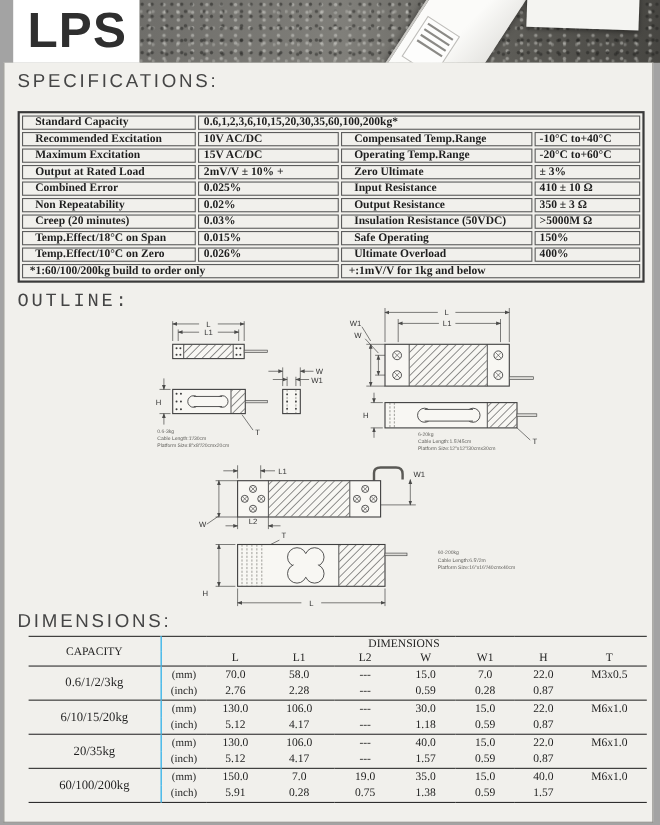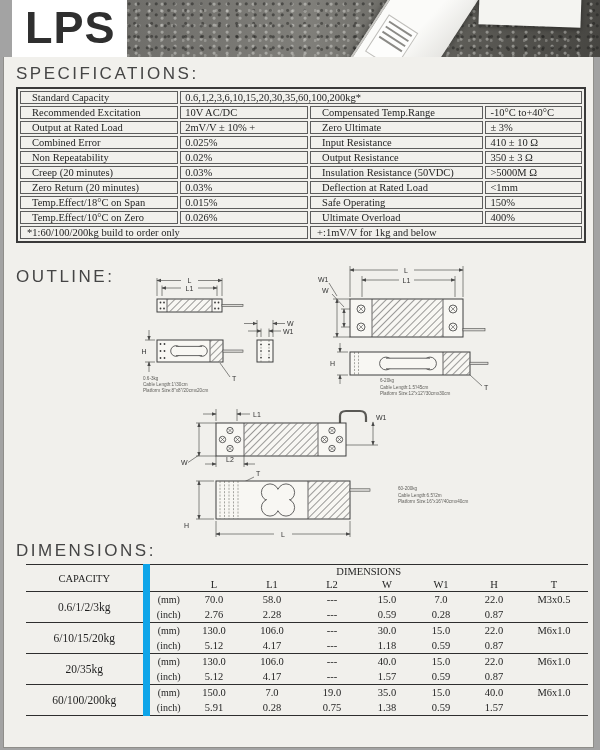--- a/index.html
+++ b/index.html
@@ -27,29 +27,29 @@
     transform:rotate(2deg);box-shadow:0 2px 5px rgba(0,0,0,.4);}
 
   
   .frame{position:absolute;left:3px;top:57px;width:591px;height:691px;box-sizing:border-box;
     border-left:1px solid #8f8e8a;border-right:1px solid #8f8e8a;border-bottom:1px solid #8f8e8a;
     background:#f1f0ec;}
   .sec-h{font-size:17px;letter-spacing:2.5px;color:#454545;font-weight:normal;margin:0;}
 
   
   .spec-sec{padding:7px 0 0 12px;}
-  table.spec{border:2px solid #3a3a3a;border-spacing:2px;margin-top:3px;width:570px;
-    font-family:"Liberation Serif",serif;font-size:10.5px;color:#1f1f1f;}
+  table.spec{border:2px solid #3a3a3a;border-spacing:2px;margin-top:17px;width:570px;
+    font-family:"Liberation Serif",serif;font-size:10.5px;color:#1f1f1f;font-weight:bold;}
   table.spec td{border:1px solid #5c5c5c;padding:0 4px;height:11px;line-height:11px;white-space:nowrap;}
   table.spec td.lbl{padding-left:11px;}
   table.spec td.note{padding-left:6px;}
 
   
   .outline-sec{position:relative;height:296px;}
-  .outline-sec .sec-h{position:absolute;left:12px;top:24px;}
+  .outline-sec .sec-h{position:absolute;left:12px;top:8px;font-family:Liberation Mono, monospace;}
   .dwg{position:absolute;}
   .bd{fill:#f8f7f3;stroke:#3f3f3f;stroke-width:1;}
   .thin{stroke:#3f3f3f;stroke-width:.8;fill:none;}
   .cut{fill:#f8f7f3;stroke:#3f3f3f;stroke-width:.8;}
   .fo{fill:#f8f7f3;stroke:none;}
   .cable{fill:#dcdbd7;stroke:#4a4a49;stroke-width:.6;}
   .dot{fill:#3a3a3a;stroke:none;}
   .dim{stroke:#4a4a49;stroke-width:.65;fill:none;}
   .dash{stroke:#55544f;stroke-width:.5;stroke-dasharray:2,1.4;fill:none;}
   .hx{stroke:#3f3f3f;stroke-width:.55;}
@@ -57,21 +57,21 @@
   svg text{font-family:"Liberation Sans",sans-serif;}
   .dl{font-size:7px;fill:#333333;}
   .cp{font-size:4.6px;fill:#5f5e5a;}
 
   
   .dims-sec{padding:2px 0 0 12px;}
   table.dims{border-collapse:collapse;margin:3px 0 0 10px;width:562px;
     font-family:"Liberation Serif",serif;font-size:10.5px;color:#1f1f1f;
     border-top:1.5px solid #2e2e2e;border-bottom:1.5px solid #2e2e2e;}
   table.dims td{padding:0;height:15px;text-align:center;white-space:nowrap;}
-  table.dims td.caph,table.dims td.cap{border-right:7px solid #0ea5e9;}
+  table.dims td.caph,table.dims td.cap{border-right:1px solid #0ea5e9;}
   table.dims td.cap{font-size:11.5px;}
   table.dims tr.hd2 td{border-bottom:1.5px solid #2e2e2e;height:13px;}
   table.dims tr.hd1 td{height:13px;}
   table.dims tr.gf td{border-top:1.5px solid #2e2e2e;}
   table.dims td.unit{font-size:10px;}
 </style>
 </head>
 <body>
 
 <div class="page">
@@ -108,20 +108,26 @@
           <td class="lbl">Standard Capacity</td>
           <td colspan="3">0.6,1,2,3,6,10,15,20,30,35,60,100,200kg*</td>
         </tr>
         <tr>
           <td class="lbl">Recommended Excitation</td>
           <td>10V AC/DC</td>
           <td class="lbl">Compensated Temp.Range</td>
           <td>-10°C to+40°C</td>
         </tr>
         <tr>
+          <td class="lbl">Maximum Excitation</td>
+          <td>15V AC/DC</td>
+          <td class="lbl">Operating Temp.Range</td>
+          <td>-20°C to+60°C</td>
+        </tr>
+        <tr>
           <td class="lbl">Output at Rated Load</td>
           <td>2mV/V ± 10% +</td>
           <td class="lbl">Zero Ultimate</td>
           <td>± 3%</td>
         </tr>
         <tr>
           <td class="lbl">Combined Error</td>
           <td>0.025%</td>
           <td class="lbl">Input Resistance</td>
           <td>410 ± 10 Ω</td>
@@ -130,26 +136,20 @@
           <td class="lbl">Non Repeatability</td>
           <td>0.02%</td>
           <td class="lbl">Output Resistance</td>
           <td>350 ± 3 Ω</td>
         </tr>
         <tr>
           <td class="lbl">Creep (20 minutes)</td>
           <td>0.03%</td>
           <td class="lbl">Insulation Resistance (50VDC)</td>
           <td>&gt;5000M Ω</td>
-        </tr>
-        <tr>
-          <td class="lbl">Zero Return (20 minutes)</td>
-          <td>0.03%</td>
-          <td class="lbl">Deflection at Rated Load</td>
-          <td>&lt;1mm</td>
         </tr>
         <tr>
           <td class="lbl">Temp.Effect/18°C on Span</td>
           <td>0.015%</td>
           <td class="lbl">Safe Operating</td>
           <td>150%</td>
         </tr>
         <tr>
           <td class="lbl">Temp.Effect/10°C on Zero</td>
           <td>0.026%</td>

